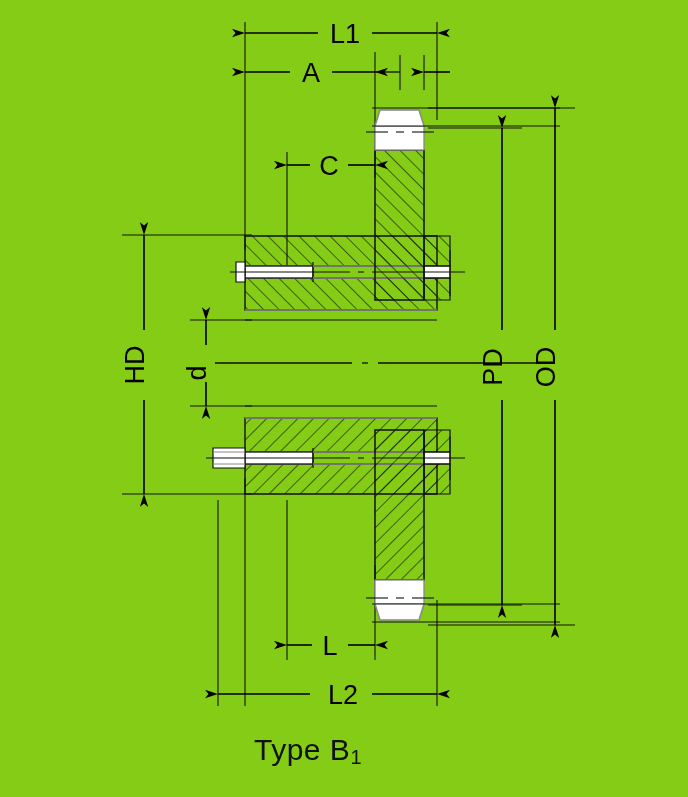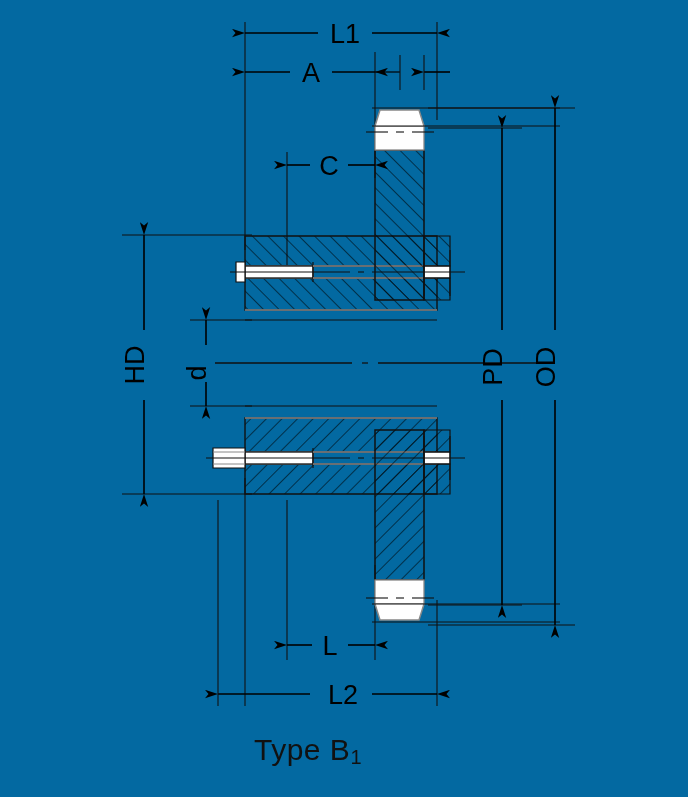--- a/index.html
+++ b/index.html
@@ -1,17 +1,17 @@
 <!DOCTYPE html>
 <html><head>
 <meta charset="utf-8">
 <style>
   html,body{margin:0;padding:0;background:#ffffff;}
   body{width:688px;height:797px;font-family:"Liberation Sans",sans-serif;overflow:hidden;}
-  #stage{position:relative;width:688px;height:797px;background:#0369a1;}
+  #stage{position:relative;width:688px;height:797px;background:#84cc16;}
   svg#drawing{position:absolute;left:0;top:0;width:688px;height:797px;display:block;}
   .cap{position:absolute;left:0;top:733px;width:616px;text-align:center;
        font-family:"Liberation Sans",sans-serif;font-size:30px;color:#111;letter-spacing:.5px;}
   .cap .sub{font-size:20px;vertical-align:baseline;position:relative;top:4px;}
   text.dim{font-family:"Liberation Sans",sans-serif;font-size:27px;fill:#000;}
 </style>
 </head>
 <body>
 
 <div id="stage">

